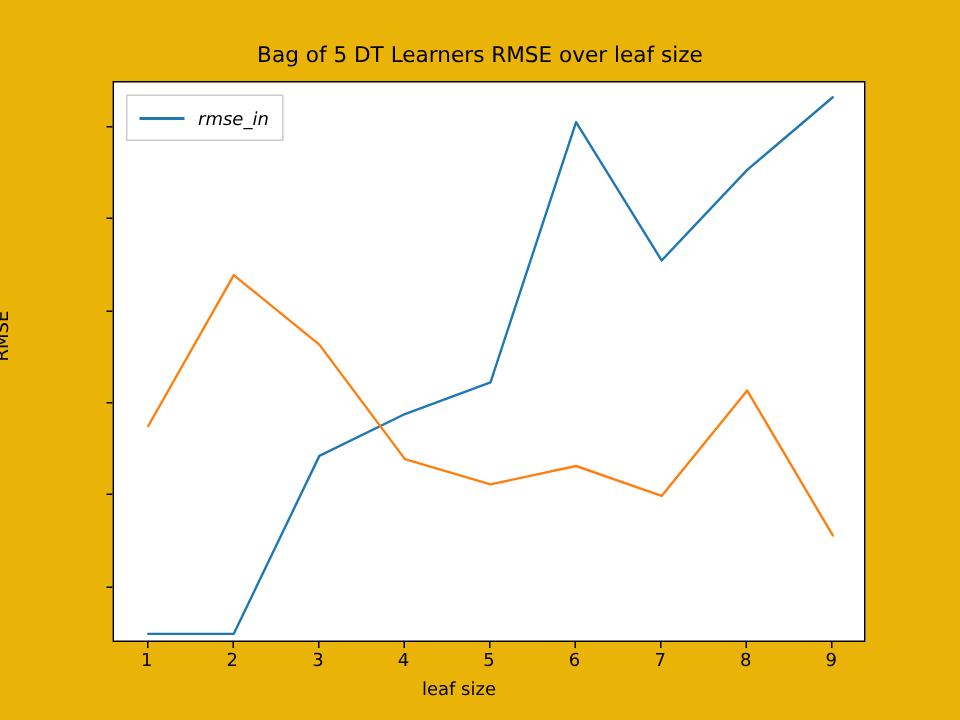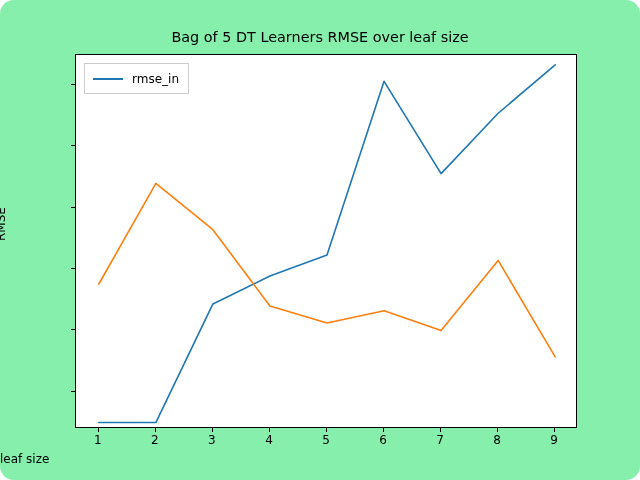--- a/index.html
+++ b/index.html
@@ -10,22 +10,21 @@
   body {
     width: 640px;
     height: 480px;
     font-family: "DejaVu Sans", sans-serif;
     overflow: hidden;
   }
   #figure {
     position: relative;
     width: 640px;
     height: 480px;
-    background: #86efac;
-    border-radius: 14px;
+    background: #eab308;
   }
   #chart-title {
     position: absolute;
     left: 0;
     top: 29px;
     width: 640px;
     text-align: center;
     font-size: 14.4px;
     color: #000000;
     letter-spacing: 0px;
@@ -78,23 +77,24 @@
     color: #000000;
     transform: rotate(-90deg);
     transform-origin: left top;
     white-space: nowrap;
   }
   #xlabel {
     position: absolute;
     left: 0;
     top: 452px;
     width: 540px;
-    text-align: left;
+    text-align: center;
     font-size: 12px;
     color: #000000;
+    padding-left: 36px;
   }
   #legend {
     position: absolute;
     left: 84px;
     top: 63px;
     border: 1px solid #cccccc;
     background: #ffffff;
     padding: 6px 9px 6px 8px;
     box-sizing: border-box;
   }
@@ -106,20 +106,21 @@
   .legend-swatch {
     width: 30px;
     height: 2px;
     margin-right: 9px;
     flex: none;
   }
   .legend-text {
     font-size: 12px;
     color: #000000;
     white-space: nowrap;
+    font-style: italic;
   }
 </style>
 </head>
 <body>
 
 <div id="figure">
 
   <div id="chart-title">Bag of 5 DT Learners RMSE over leaf size</div>
 
   <div id="plot-area">

